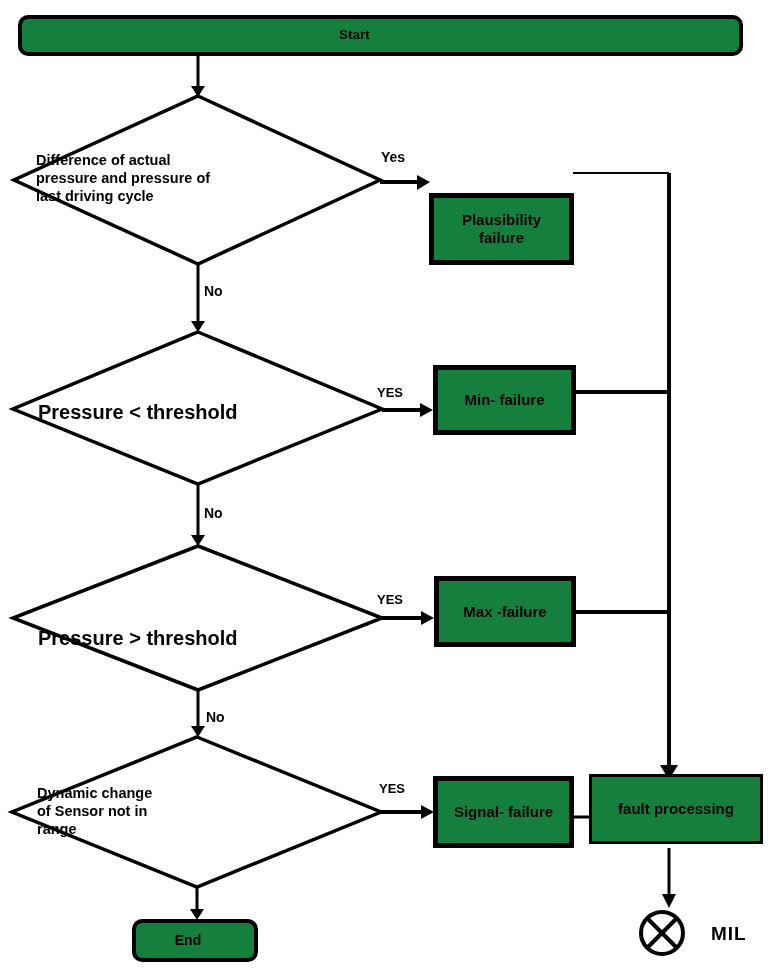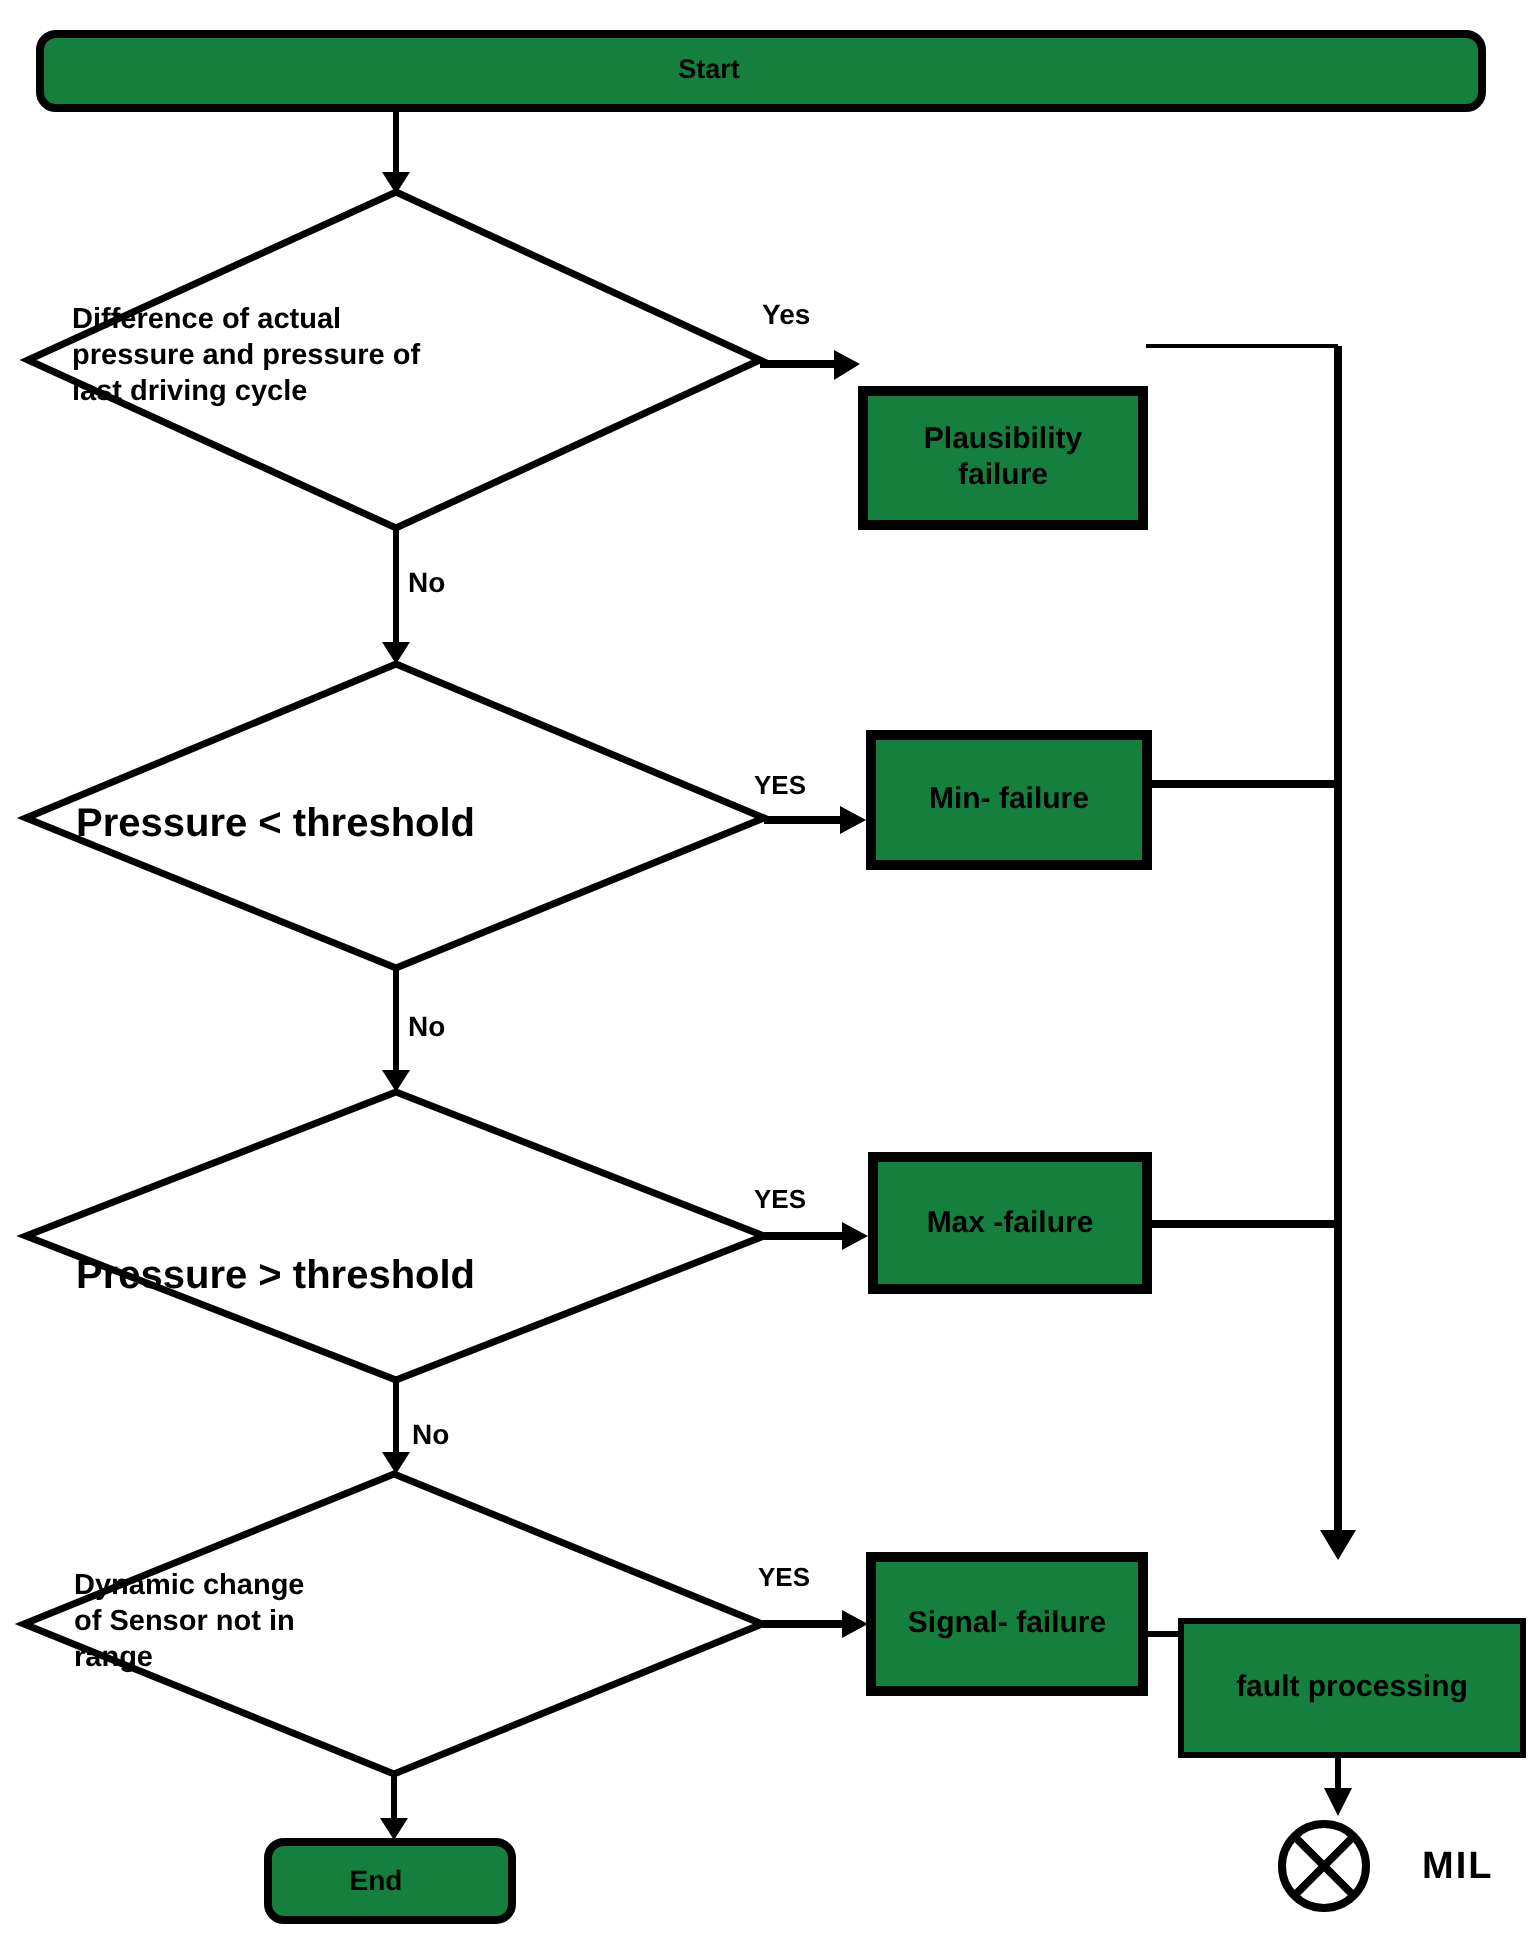--- a/index.html
+++ b/index.html
@@ -104,21 +104,21 @@
   </div>
 
   <div class="node thick" style="left:433px; top:365px; width:143px; height:70px;">
     <span>Min- failure</span>
   </div>
 
   <div class="node thick" style="left:433px; top:776px; width:141px; height:72px;">
     <span>Signal- failure</span>
   </div>
 
-  <div class="node thin" style="left:589px; top:809px; width:174px; height:70px;">
+  <div class="node thin" style="left:589px; top:774px; width:174px; height:70px;">
     <span>fault processing</span>
   </div>
 
   <div class="node terminal" style="left:132px; top:919px; width:126px; height:43px; font-size:14px;">
     <span style="margin-right:14px;text-align:right;">End</span>
   </div>
 
   <div class="lbl" style="left:36px; top:151px; width:320px; font-size:14.5px;">Difference of  actual
 pressure and pressure of
 last driving cycle</div>

